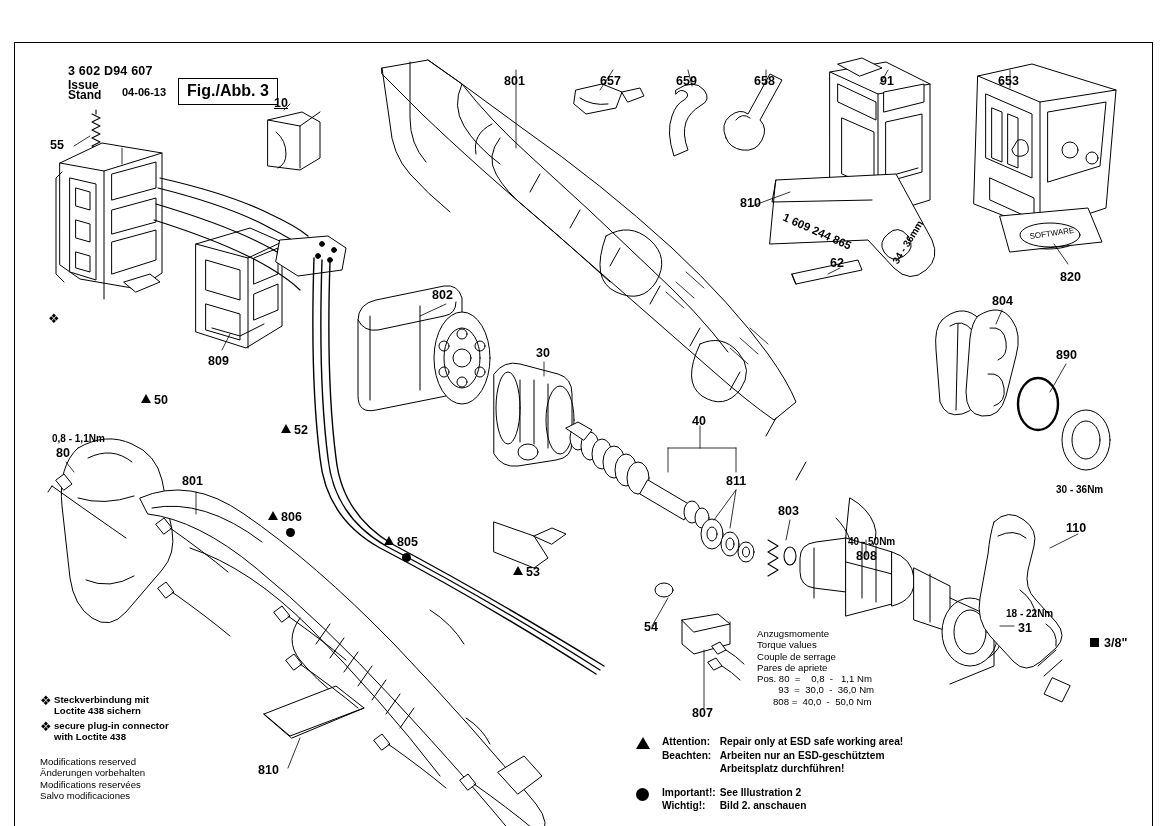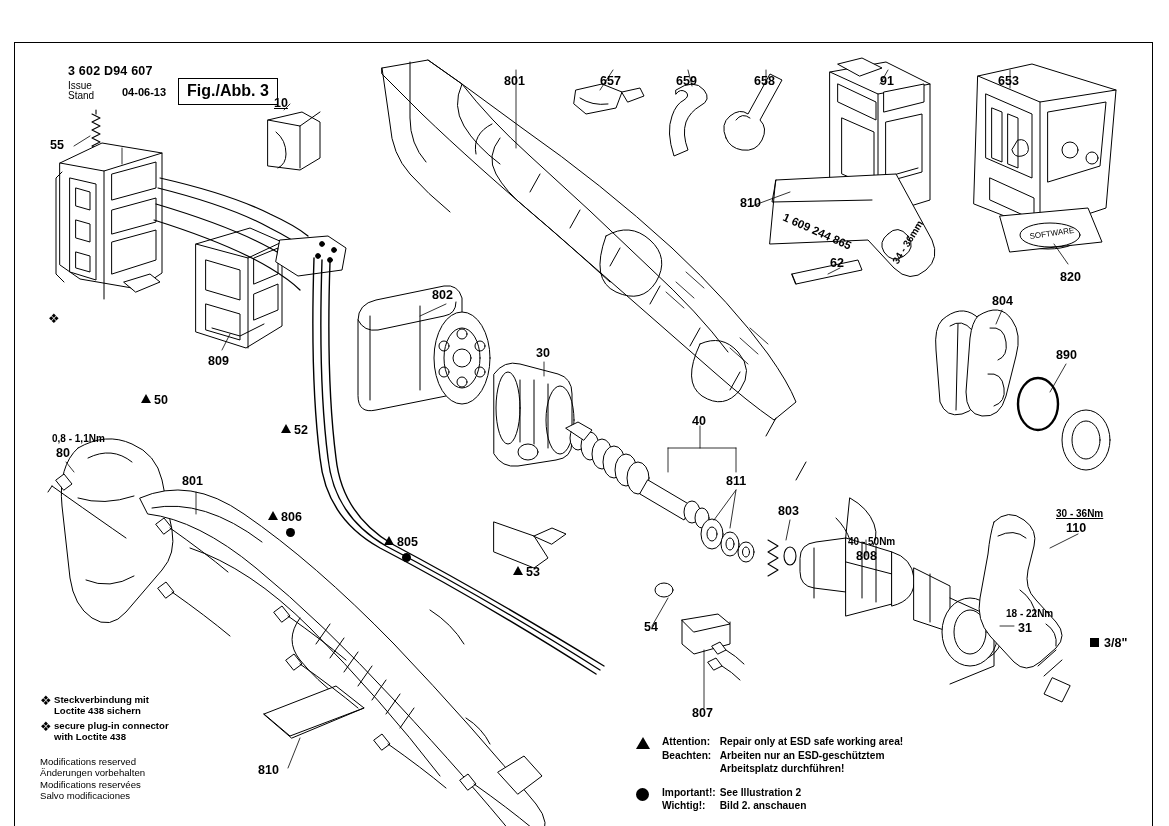--- a/index.html
+++ b/index.html
@@ -41,23 +41,23 @@
     top: 0px;
     font-size: 12.5px;
     font-weight: bold;
     letter-spacing: 0.2px;
     color: #000;
   }
   .tb-issue {
     position: absolute;
     left: 8px;
     top: 17px;
-    font-size: 10px;
+    font-size: 12px;
     line-height: 9.5px;
-    font-weight: normal;
+    font-weight: bold;
     color: #000;
   }
   .tb-date {
     position: absolute;
     left: 62px;
     top: 22px;
     font-size: 11px;
     font-weight: bold;
     color: #000;
   }
@@ -501,21 +501,21 @@
   <div class="lbl" style="left:992px; top:266px;">804</div>
   <div class="lbl" style="left:1056px;top:320px;">890</div>
 
   <div class="lbl" style="left:692px; top:386px;">40</div>
   <div class="lbl" style="left:726px; top:446px;">811</div>
   <div class="lbl" style="left:778px; top:476px;">803</div>
 
   <div class="lbl sm" style="left:848px; top:508px;">40 - 50Nm</div>
   <div class="lbl" style="left:856px; top:521px;">808</div>
 
-  <div class="lbl sm" style="left:1056px; top:480px;text-decoration:underline;">30 - 36Nm</div>
+  <div class="lbl sm" style="left:1056px; top:456px;">30 - 36Nm</div>
   <div class="lbl" style="left:1066px; top:493px;">110</div>
 
   <div class="lbl sm" style="left:1006px; top:580px;">18 - 22Nm</div>
   <div class="lbl" style="left:1018px; top:593px;">31</div>
 
   <div class="sq3" style="left:1090px; top:610px;"></div>
   <div class="lbl" style="left:1104px; top:608px;">3/8"</div>
 
   <div class="lbl sm" style="left:52px;  top:405px;">0,8 - 1,1Nm</div>
   <div class="lbl" style="left:56px;  top:418px;">80</div>
@@ -542,20 +542,27 @@
 
   <div class="notes notes-b" style="left:54px; top:666px;">Steckverbindung mit
 Loctite 438 sichern</div>
   <div class="notes notes-b" style="left:54px; top:692px;">secure plug-in connector
 with Loctite 438</div>
   <div class="notes" style="left:40px; top:728px;">Modifications reserved
 Änderungen vorbehalten
 Modifications reservées
 Salvo modificaciones</div>
 
+  <div class="torque">Anzugsmomente
+Torque values
+Couple de serrage
+Pares de apriete
+Pos. 80  =    0,8  -   1,1 Nm
+        93  =  30,0  -  36,0 Nm
+      808 =  40,0  -  50,0 Nm</div>
 
   <div class="legend">
     <table>
       <tbody>
           <tr>
         <td class="mark" rowspan="3"><span class="legend-tri"></span></td>
         <td>Attention:</td>
         <td>Repair only at ESD safe working area!</td>
       </tr>
       <tr>

